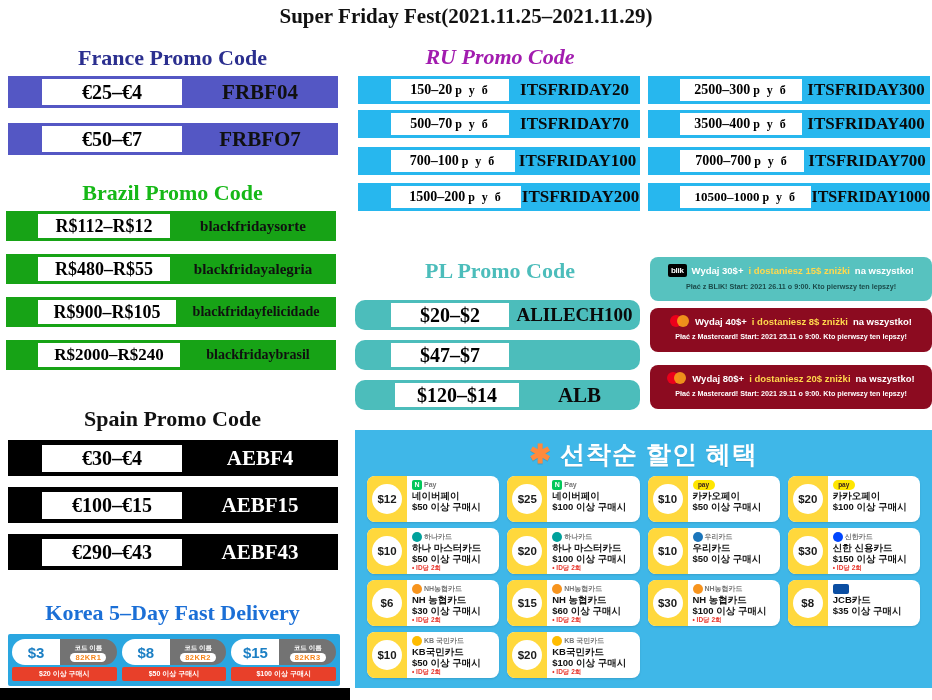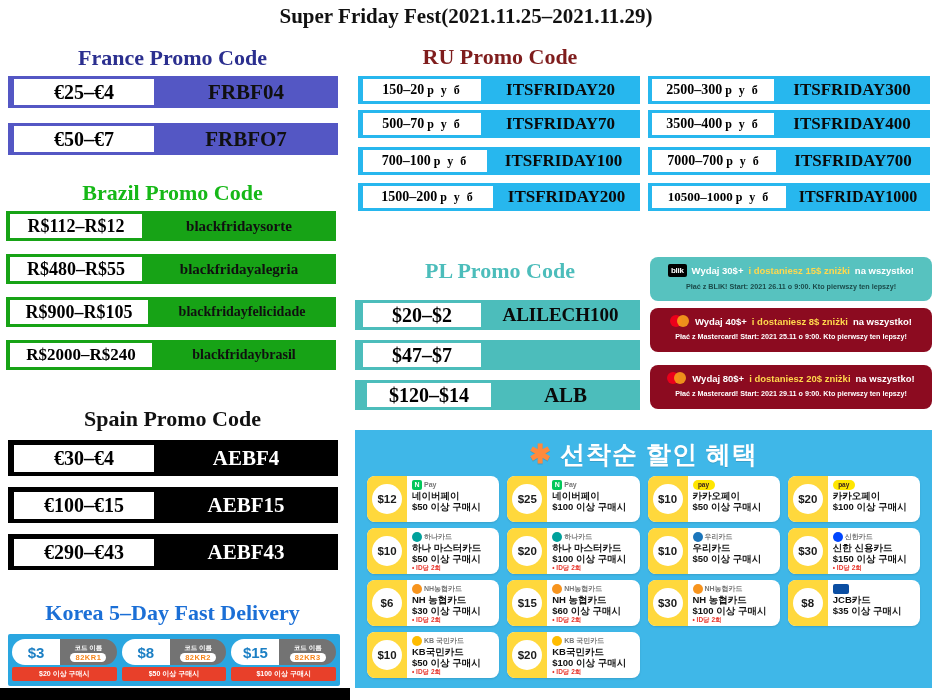--- a/index.html
+++ b/index.html
@@ -20,20 +20,21 @@
   
   .sec-head{
     position:absolute;text-align:center;font-family:"Liberation Serif", serif;
     font-weight:bold;font-size:22px;line-height:26px;white-space:nowrap;
   }
 
   
   .promo-row{
     position:absolute;display:flex;align-items:center;
     box-sizing:border-box;
+    padding-left:28px;
   }
   .promo-amt{
     background:#fff;box-sizing:border-box;
     display:flex;align-items:center;justify-content:center;
     font-family:"Liberation Serif", serif;font-weight:bold;color:#000;
     white-space:nowrap;
   }
   .promo-code{
     flex:1;display:flex;align-items:center;justify-content:center;
     font-family:"Liberation Serif", serif;font-weight:bold;
@@ -46,21 +47,21 @@
   
   .br{background:#17a316;}
   .br .promo-code{color:#101010;}
   
   .sp{background:#000000;}
   .sp .promo-code{color:#ffffff;font-size:21px;}
   
   .ru{background:#27b7ee;}
   .ru .promo-code{color:#0a0a0a;}
   
-  .pl{background:#4cbdbb;}
+  .pl{background:#4cbdbb;border-radius:10px;}
   .pl .promo-code{color:#0a0a0a;font-size:21px;}
 
   .rub{font-size:12px;font-weight:bold;letter-spacing:2px;}
 
   
   .pbanner{
     position:absolute;border-radius:8px;box-sizing:border-box;
     font-family:"Liberation Sans", sans-serif;overflow:hidden;
   }
   .pbanner .line1{
@@ -256,21 +257,21 @@
         </div>
         <div class="bottom">$100 이상 구매시</div>
       </div>
 
     </div>
     <div class="foot">• 모든 할인 코드는 '5일 배송' 태그가 있는 상품에만 적용 가능합니다.</div>
   </div>
 
   <div class="blackbar" style="left:0;top:688px;width:350px;height:12px;"></div>
 
-  <div class="sec-head" style="left:355px;top:44px;width:290px;color:#7f1d1d;">RU Promo Code</div>
+  <div class="sec-head" style="left:355px;top:44px;width:290px;color:#a21caf;font-style:italic;">RU Promo Code</div>
 
   <div class="promo-row ru" style="left:358px;top:76px;width:282px;height:28px;">
     <div class="promo-amt" style="margin-left:5px;width:118px;height:22px;font-size:14px;gap:3px;">
       <span>150–20</span>
       <span class="rub">р у б</span>
     </div>
     <div class="promo-code" style="font-size:17px;">ITSFRIDAY20</div>
   </div>
   <div class="promo-row ru" style="left:358px;top:110px;width:282px;height:28px;">
     <div class="promo-amt" style="margin-left:5px;width:118px;height:22px;font-size:14px;gap:3px;">

